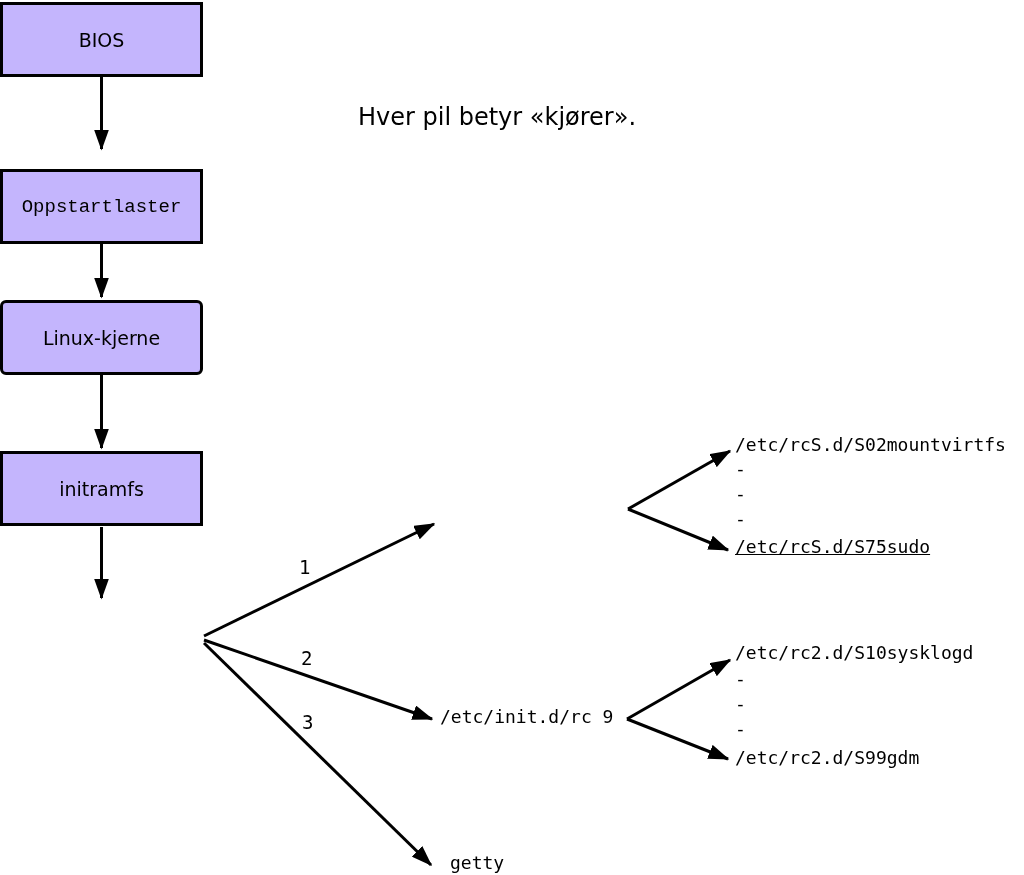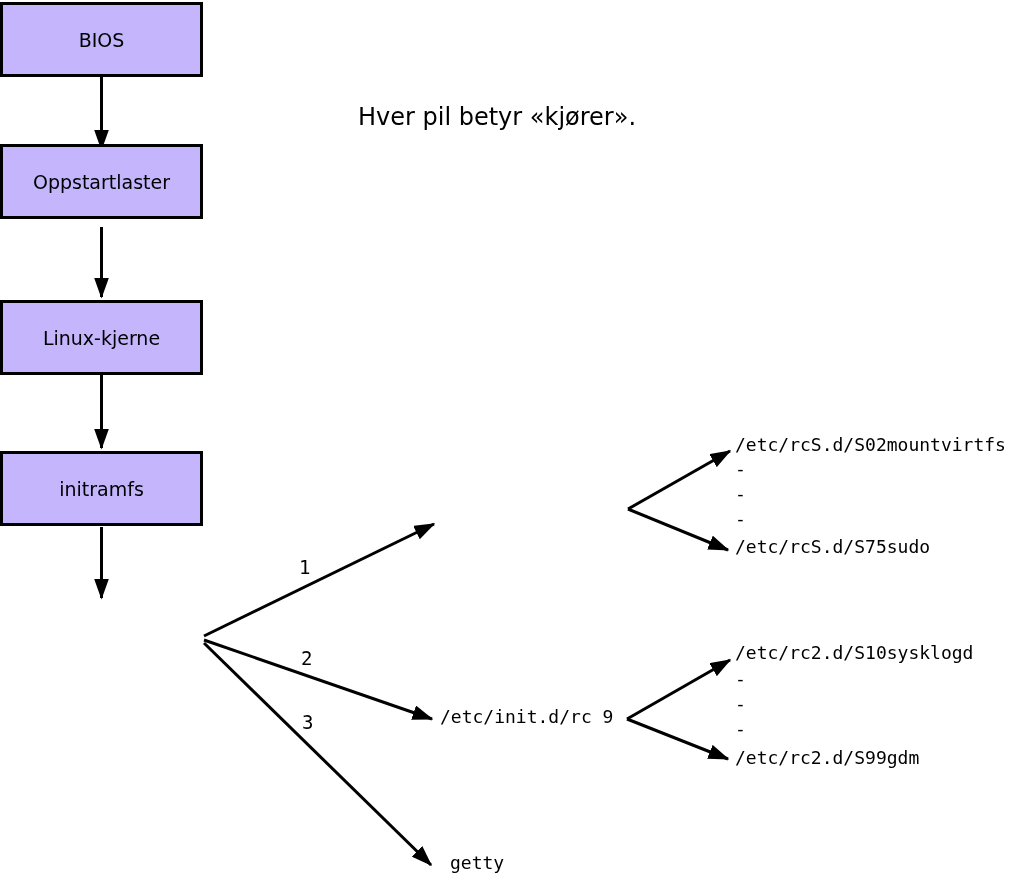--- a/index.html
+++ b/index.html
@@ -24,22 +24,22 @@
     height: 75px;
     border: 3px solid #000000;
     box-sizing: border-box;
     background: #c4b5fd;
     display: flex;
     align-items: center;
     justify-content: center;
     font-size: 19px;
   }
   .box-bios        { top: 2px; }
-  .box-bootloader  { top: 144px; }
-  .box-kernel      { top: 300px; }
+  .box-bootloader  { top: 169px; font-family: Liberation Mono, monospace; }
+  .box-kernel      { top: 300px; border-radius: 6px; }
   .box-initramfs   { top: 451px; }
   .box-init        { top: 601px; }
   .note {
     position: absolute;
     left: 358px;
     top: 103px;
     font-size: 24px;
     white-space: pre;
   }
   .mono {
@@ -58,21 +58,21 @@
   .num-1 { left: 299px; top: 556px; }
   .num-2 { left: 301px; top: 647px; }
   .num-3 { left: 302px; top: 711px; }
 
   .t-rcs       { left: 448px; top: 496px; }
   .t-rc2       { left: 440px; top: 704px; }
   .t-rcs-first { left: 735px; top: 432px; }
   .t-dash-1a   { left: 735px; top: 456px; }
   .t-dash-1b   { left: 735px; top: 481px; }
   .t-dash-1c   { left: 735px; top: 506px; }
-  .t-rcs-last  { left: 735px; top: 534px; }
+  .t-rcs-last  { left: 735px; top: 534px; text-decoration: underline; }
   .t-rc2-first { left: 735px; top: 640px; }
   .t-dash-2a   { left: 735px; top: 666px; }
   .t-dash-2b   { left: 735px; top: 691px; }
   .t-dash-2c   { left: 735px; top: 716px; }
   .t-rc2-last  { left: 735px; top: 745px; }
   .t-getty     { left: 450px; top: 850px; }
 </style>
 </head>
 <body>
 

